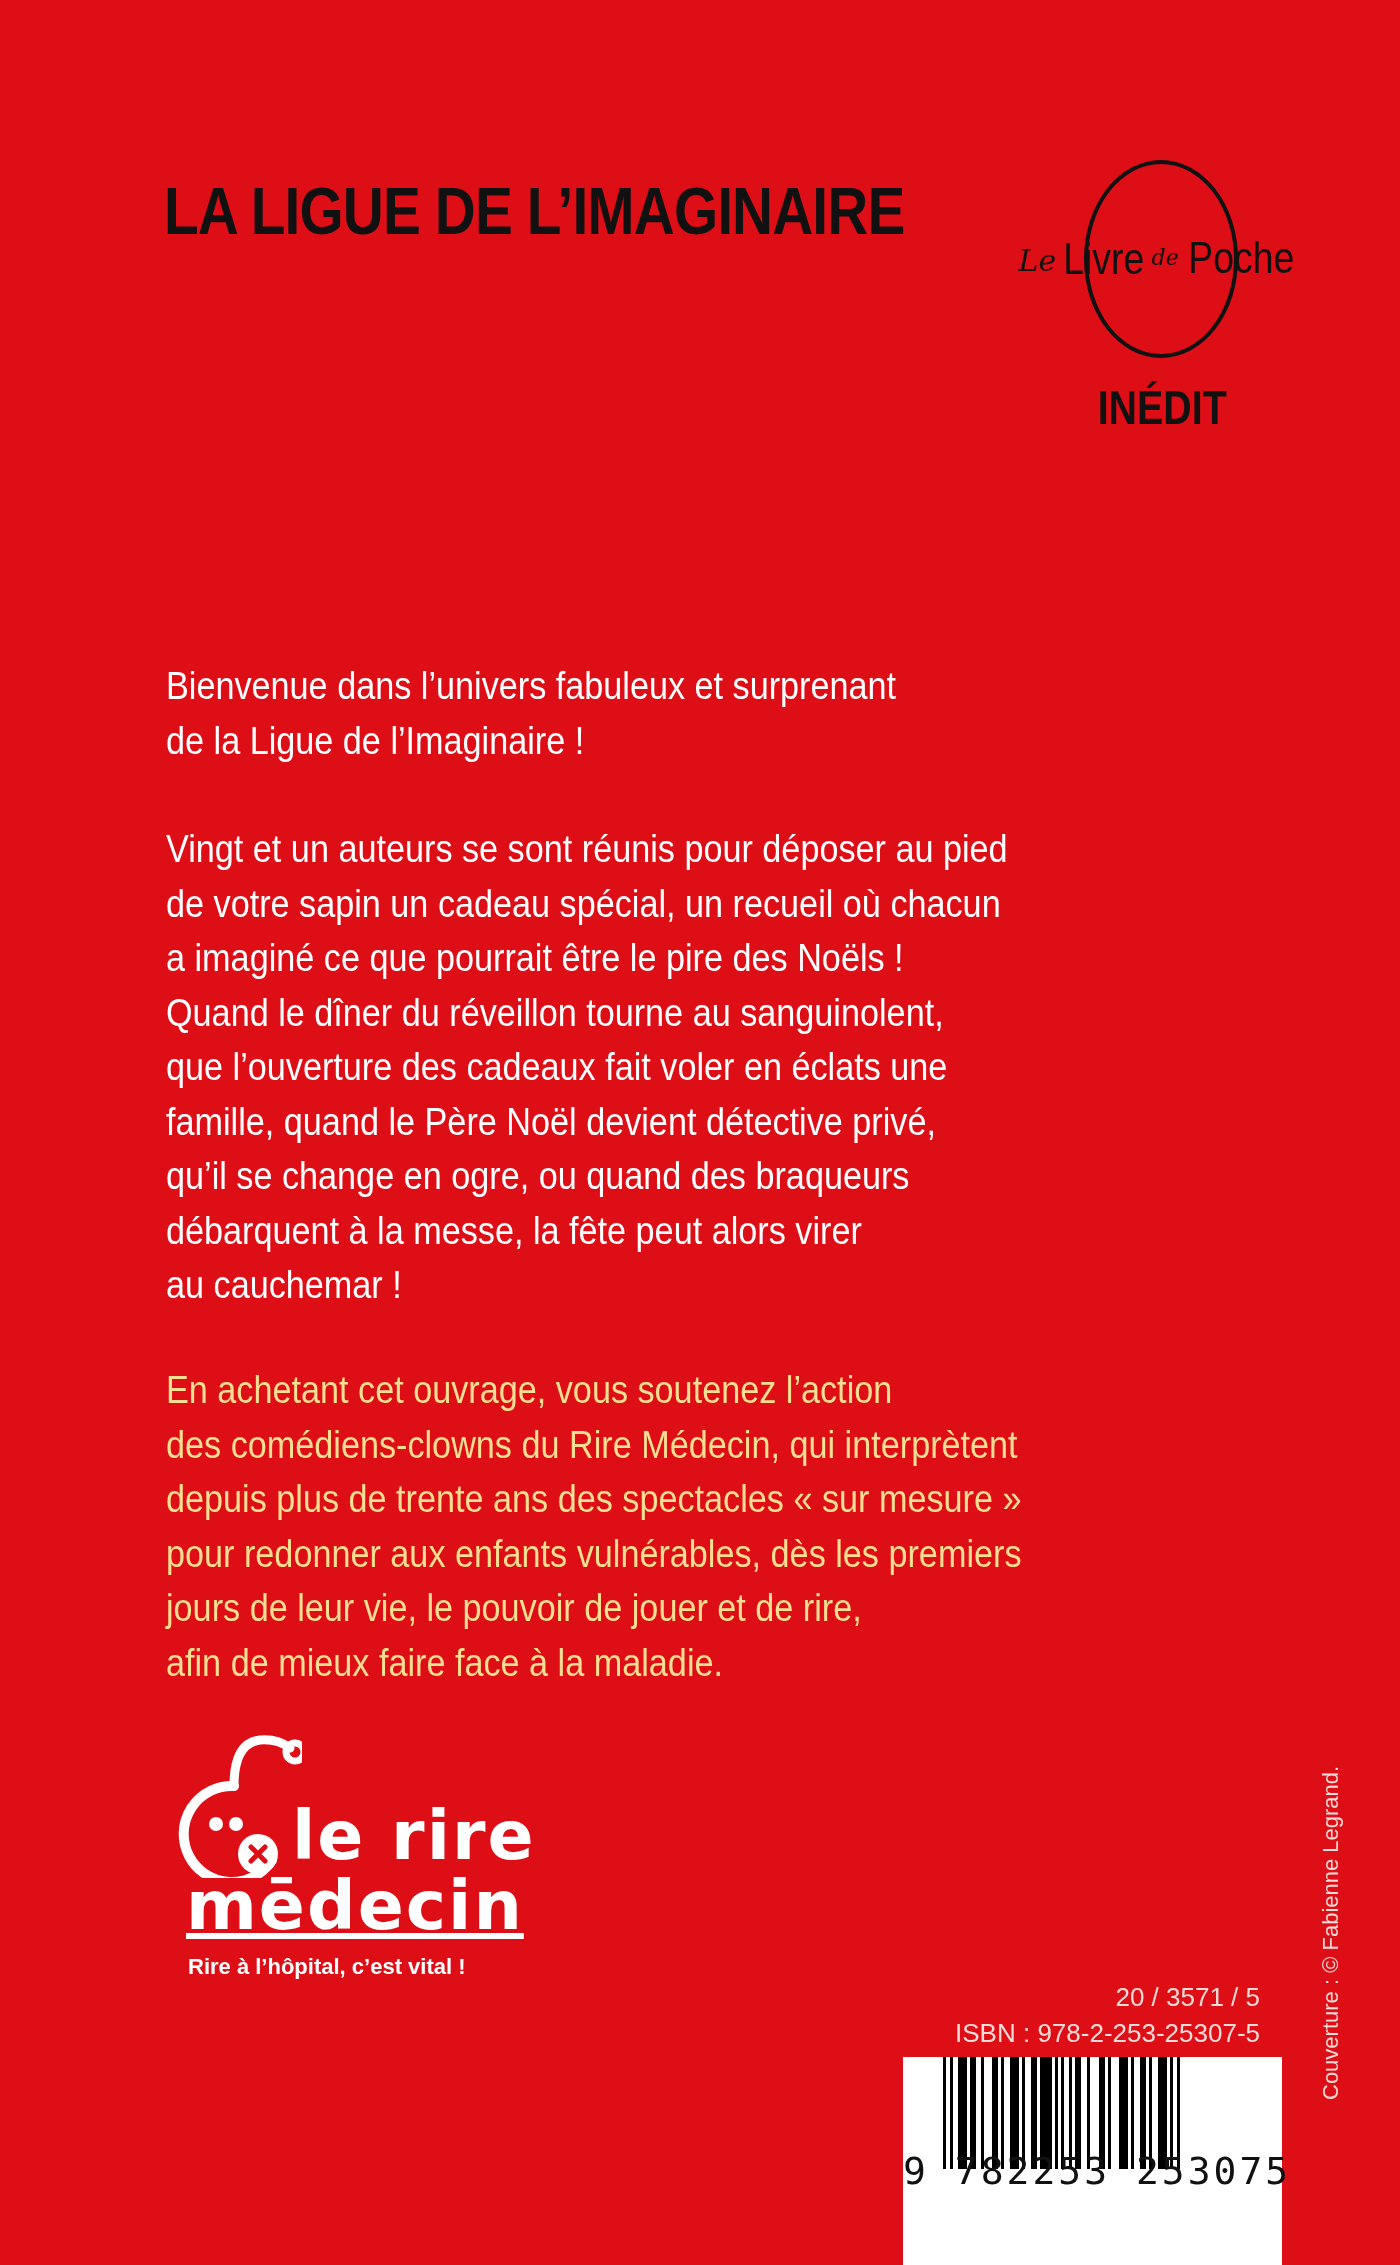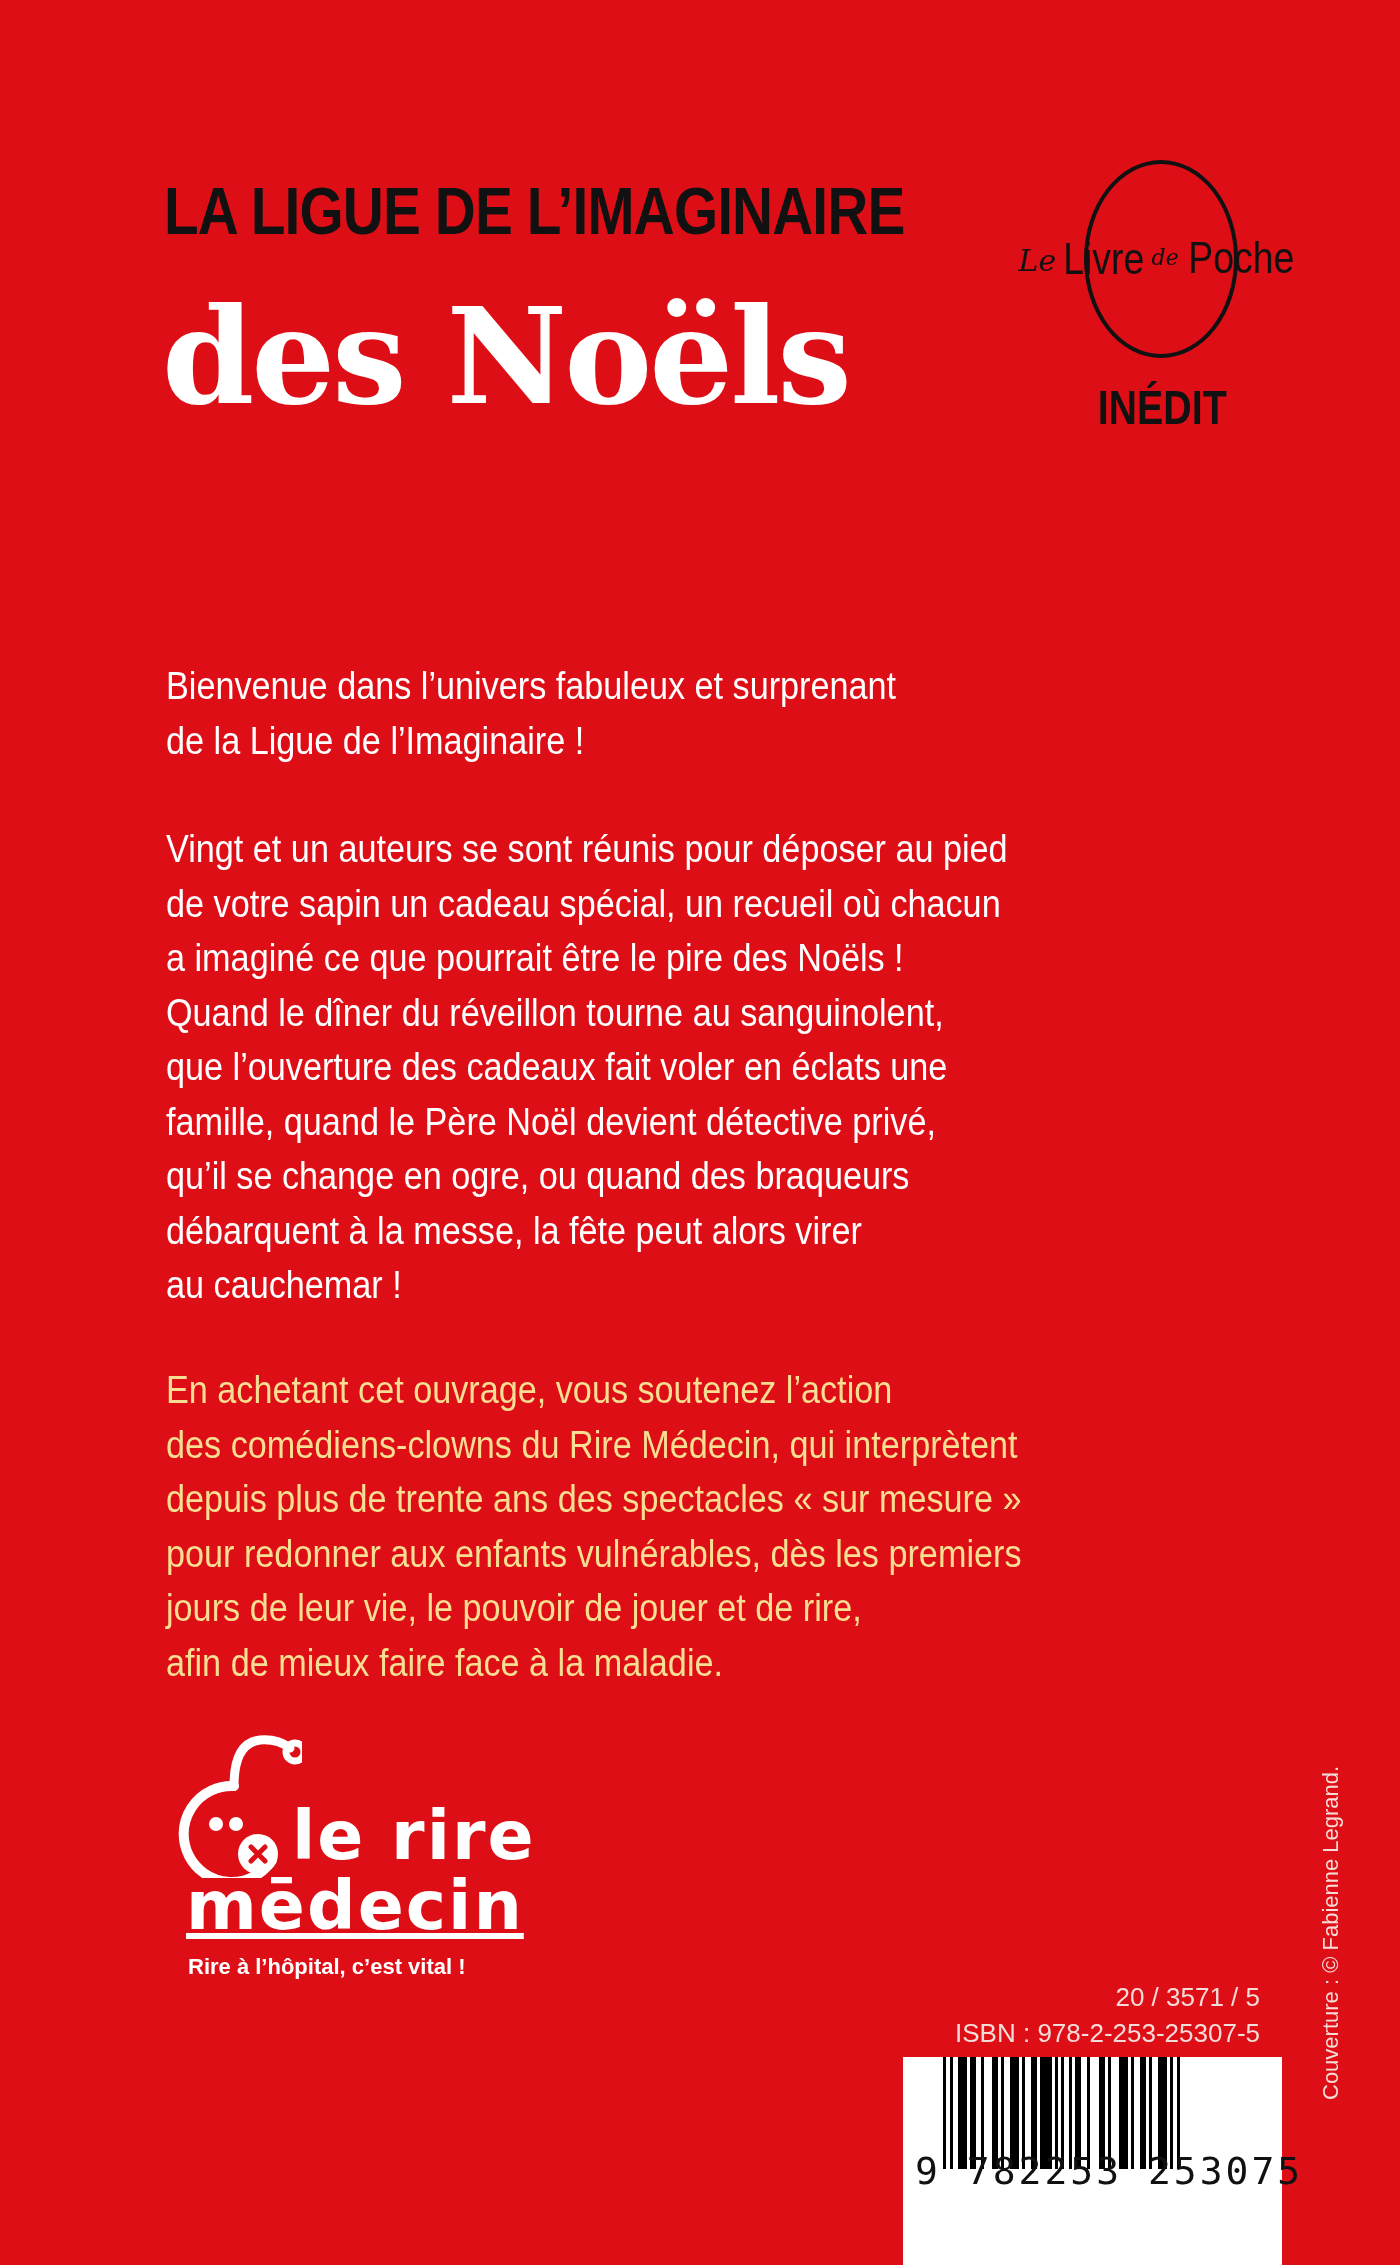--- a/index.html
+++ b/index.html
@@ -62,37 +62,36 @@
   }
   .code1 { top: 1982px; margin-left: 37px; }
   .code2 { top: 2018px; }
 
   .barcode-box {
     position: absolute; left: 903px; top: 2057px; width: 379px; height: 208px; background: #fff;
   }
   .bars { position: absolute; left: 40px; top: 0; height: 112px; display: flex; }
   .bars span { display: block; height: 100%; }
   .barcode-digits {
-    position: absolute; top: 92px; left: 12px; font-family: "DejaVu Sans Mono", monospace; font-size: 38px; color: #111;
+    position: absolute; top: 92px; left: 0; font-family: "DejaVu Sans Mono", monospace; font-size: 38px; color: #111;
     white-space: nowrap; letter-spacing: 3px;
   }
 
   .credit {
     position: absolute; left: 1318px; top: 2100px;
     transform: rotate(-90deg); transform-origin: left top;
     color: #F6DCD8; font-size: 22px; white-space: nowrap;
   }
 </style>
 </head>
 <body>
 
 <div class="series">LA LIGUE DE L’IMAGINAIRE</div>
 
 <div class="title">
-  <div>des Noëls</div>
 </div>
 
 <div class="logo">
   <div class="logo-oval">
     <span class="logo-le">Le</span>
     <span class="logo-livre">Livre</span>
     <span class="logo-de">de</span>
     <span class="logo-poche">Poche</span>
   </div>
   <div class="inedit">INÉDIT</div>

